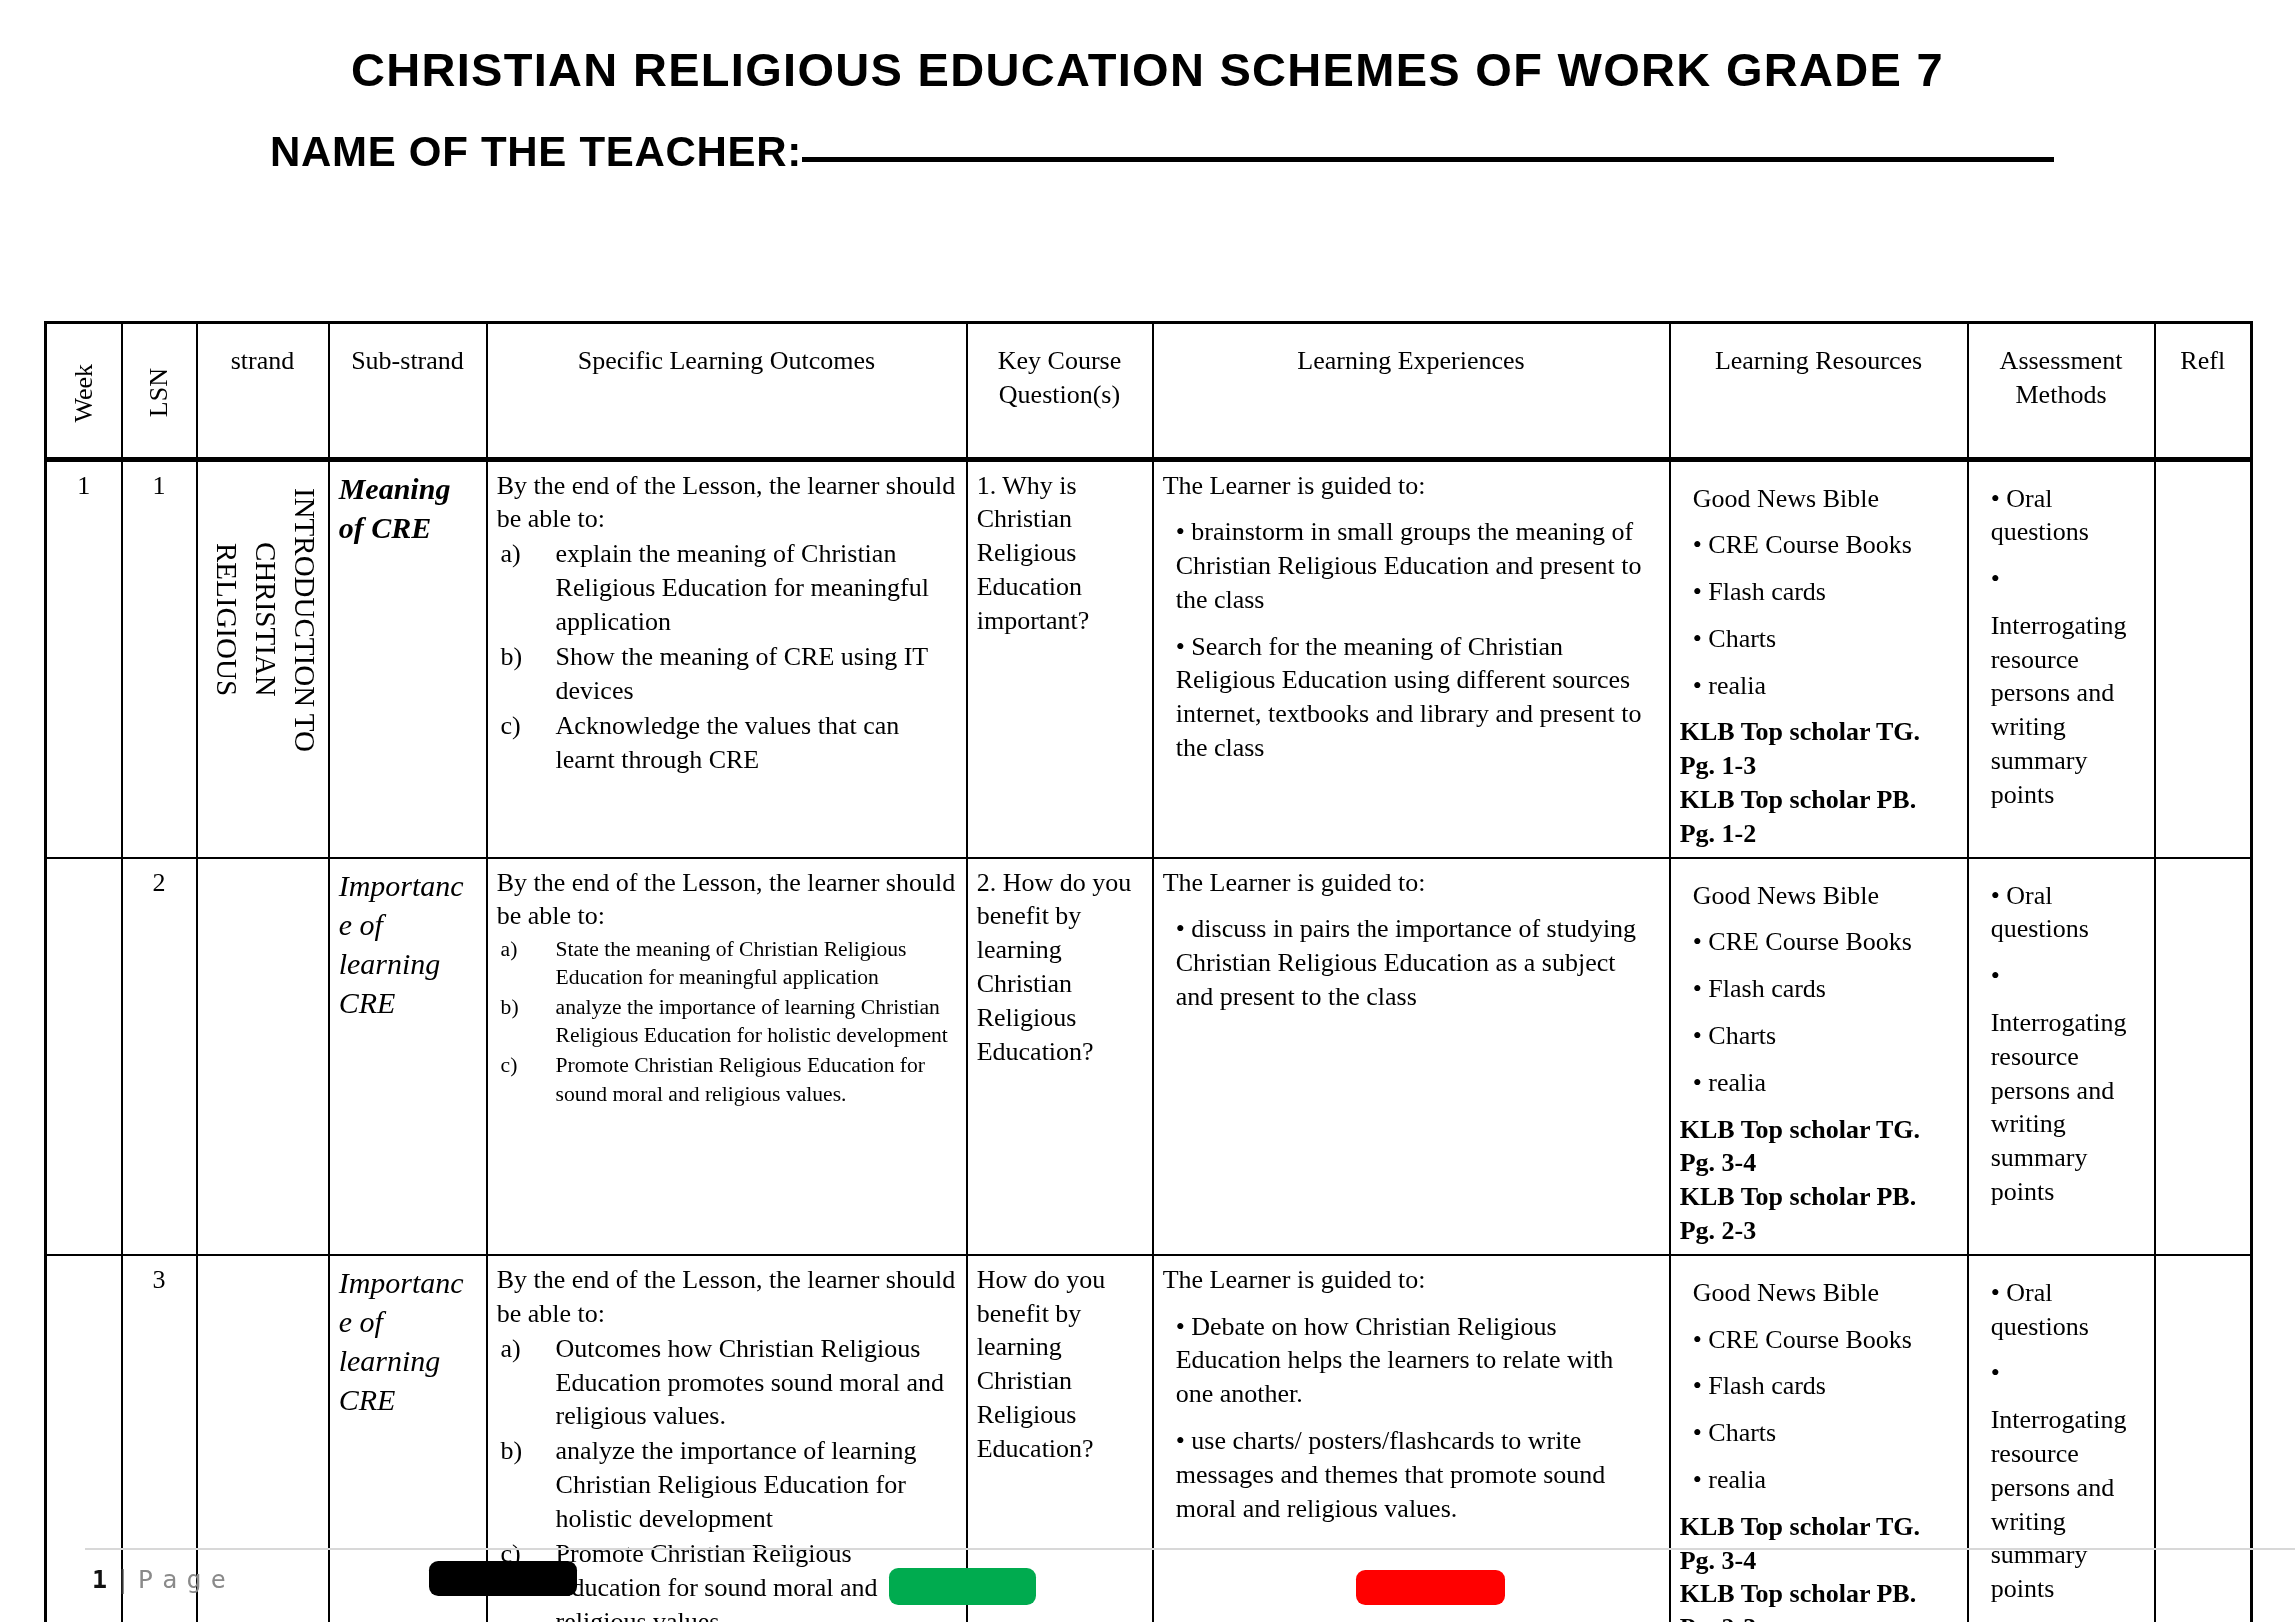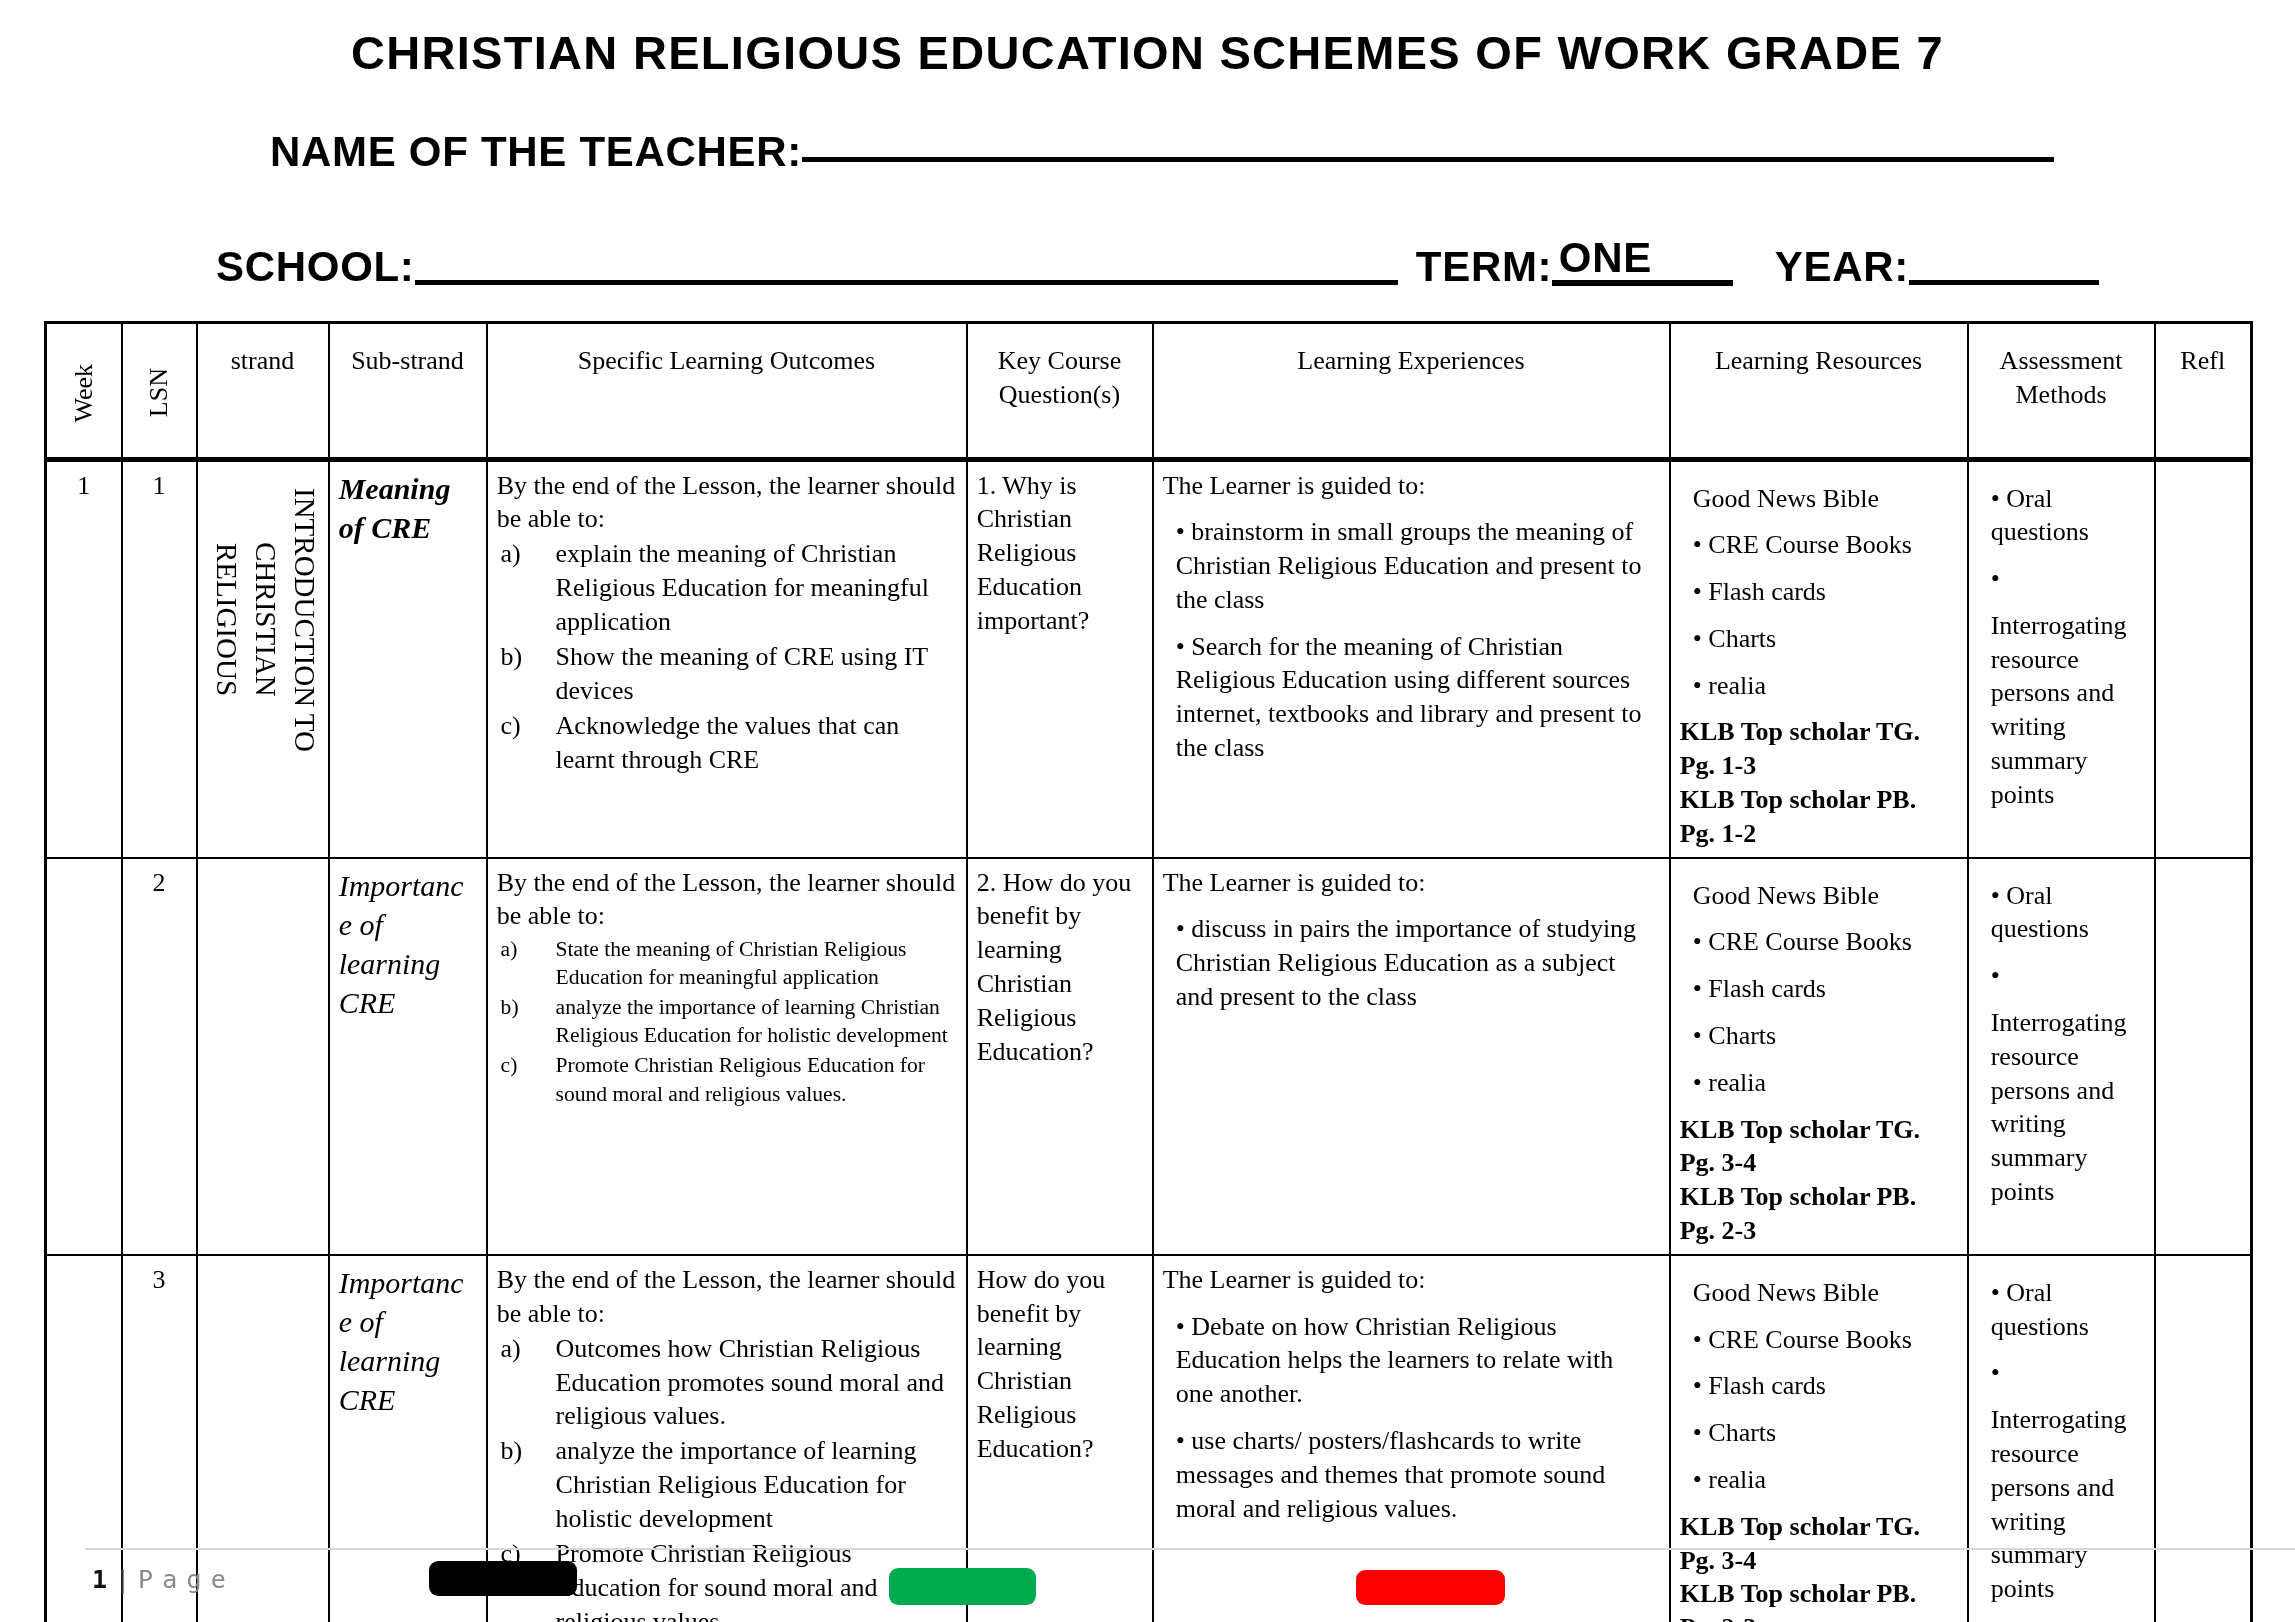--- a/index.html
+++ b/index.html
@@ -1,19 +1,19 @@
 <!DOCTYPE html>
 <html style="font-size:10.5px"><head>
 <meta charset="utf-8">
 <style>
   html,body{margin:0;padding:0;background:#ffffff;}
   .page{position:relative;width:2295px;height:1623px;background:#ffffff;color:#000;overflow:hidden;}
 
   
-  .doc-title{position:absolute;top:25px;left:0;right:0;text-align:center;
+  .doc-title{position:absolute;top:42px;left:0;right:0;text-align:center;
     font-family:"Liberation Sans",sans-serif;font-weight:700;font-size:47px;letter-spacing:1.3px;}
   .teacher-line{position:absolute;top:131px;left:270px;right:241px;display:flex;align-items:flex-start;
     font-family:"Liberation Sans",sans-serif;font-weight:700;font-size:42px;letter-spacing:0.7px;}
   .school-line{position:absolute;top:237px;left:216px;right:196px;display:flex;align-items:flex-end;
     font-family:"Liberation Sans",sans-serif;font-weight:700;font-size:42px;letter-spacing:0.7px;}
   .fill-line{flex:1 1 auto;border-bottom:5.9px solid #000;height:26px;margin-bottom:2.6px;}
   .fill-fixed{border-bottom:5.9px solid #000;height:26px;margin-bottom:2.6px;}
   .lbl{white-space:nowrap;line-height:1;}
   .term-label{margin-left:18.3px;}
   .year-label{margin-left:42px;}
@@ -58,31 +58,20 @@
 
 <div class="page">
 
   <div class="doc-title">CHRISTIAN RELIGIOUS EDUCATION SCHEMES OF WORK GRADE 7</div>
 
   <div class="teacher-line">
     <span class="lbl">NAME OF THE TEACHER:</span>
     <span class="fill-line"></span>
   </div>
 
-  <div class="school-line">
-    <span class="lbl">SCHOOL:</span>
-    <span class="fill-line"></span>
-    <span class="lbl term-label">TERM:</span>
-    <span class="one-wrap">
-      <span class="lbl">ONE</span>
-      <span class="one-tail"></span>
-    </span>
-    <span class="lbl year-label">YEAR:</span>
-    <span class="fill-fixed" style="width:190px;"></span>
-  </div>
 
   <div class="table-wrap">
     <table class="scheme">
       <colgroup>
         <col style="width:76px">
           <col style="width:75px">
           <col style="width:132px">
           <col style="width:158px">
         <col style="width:480px">
           <col style="width:186px">

